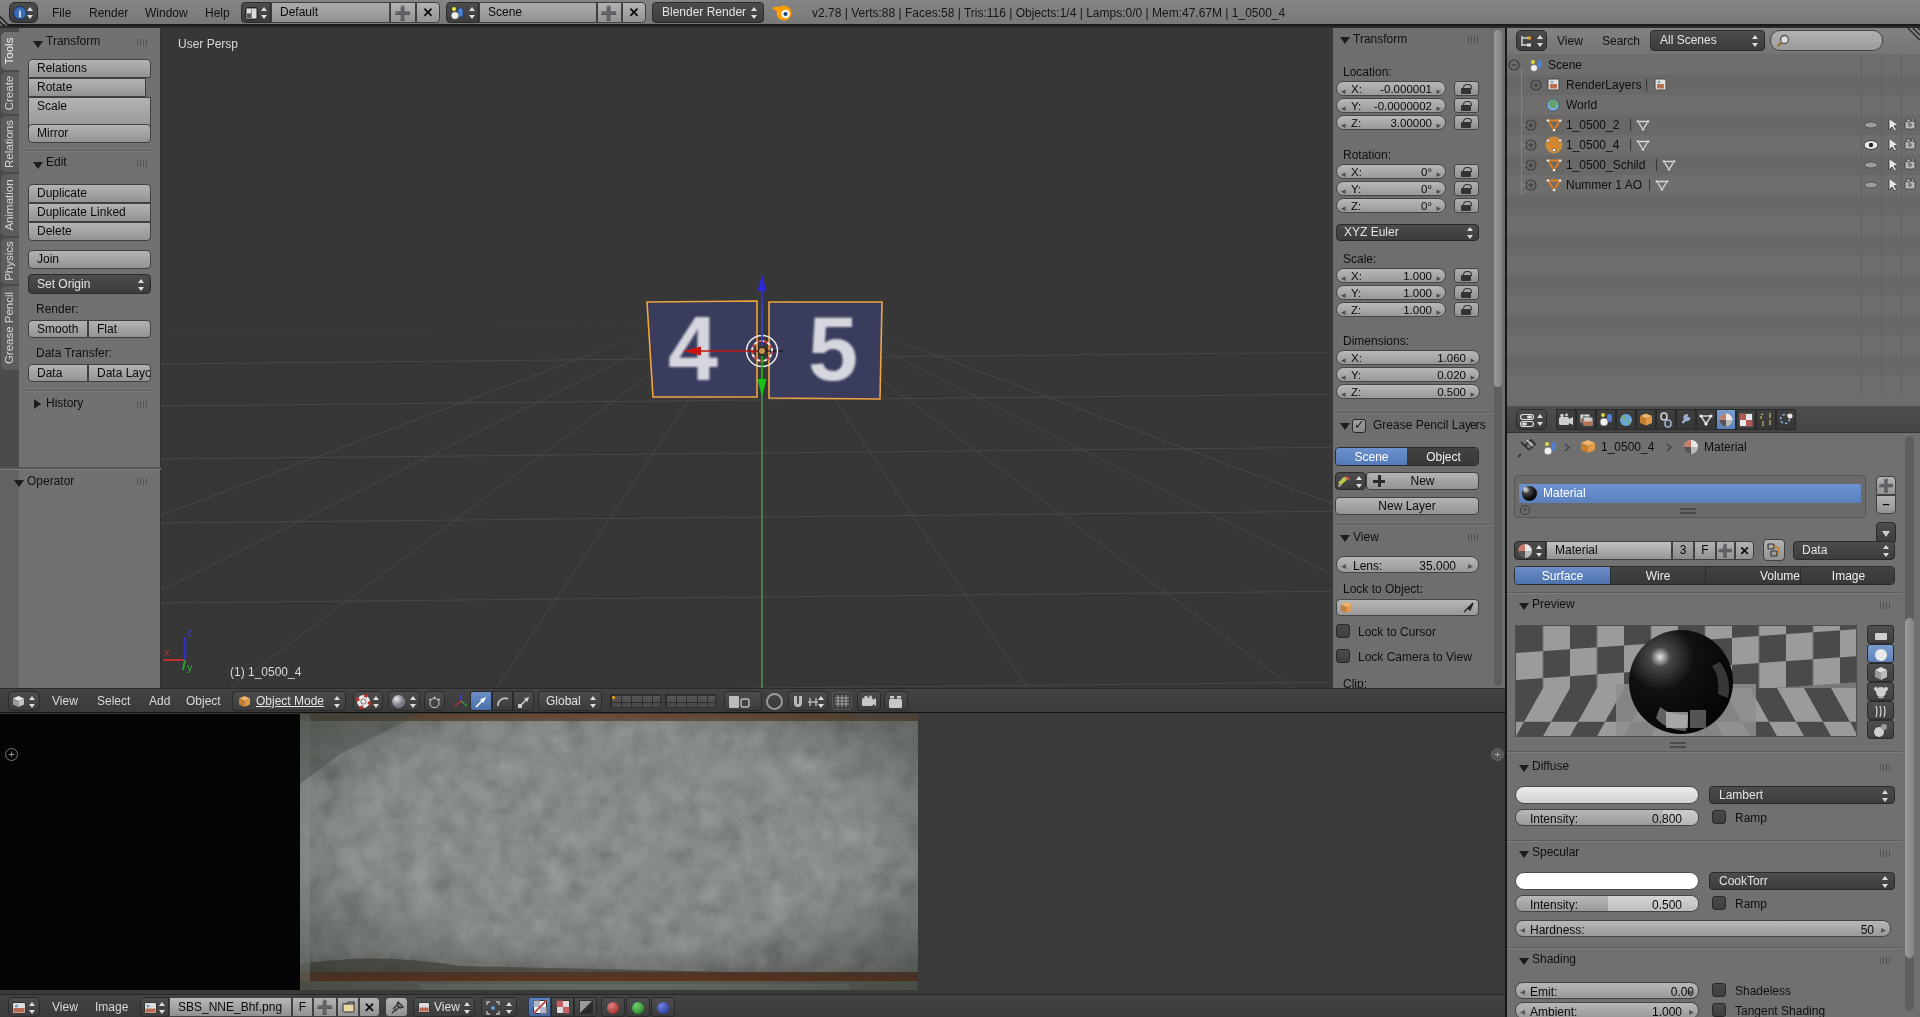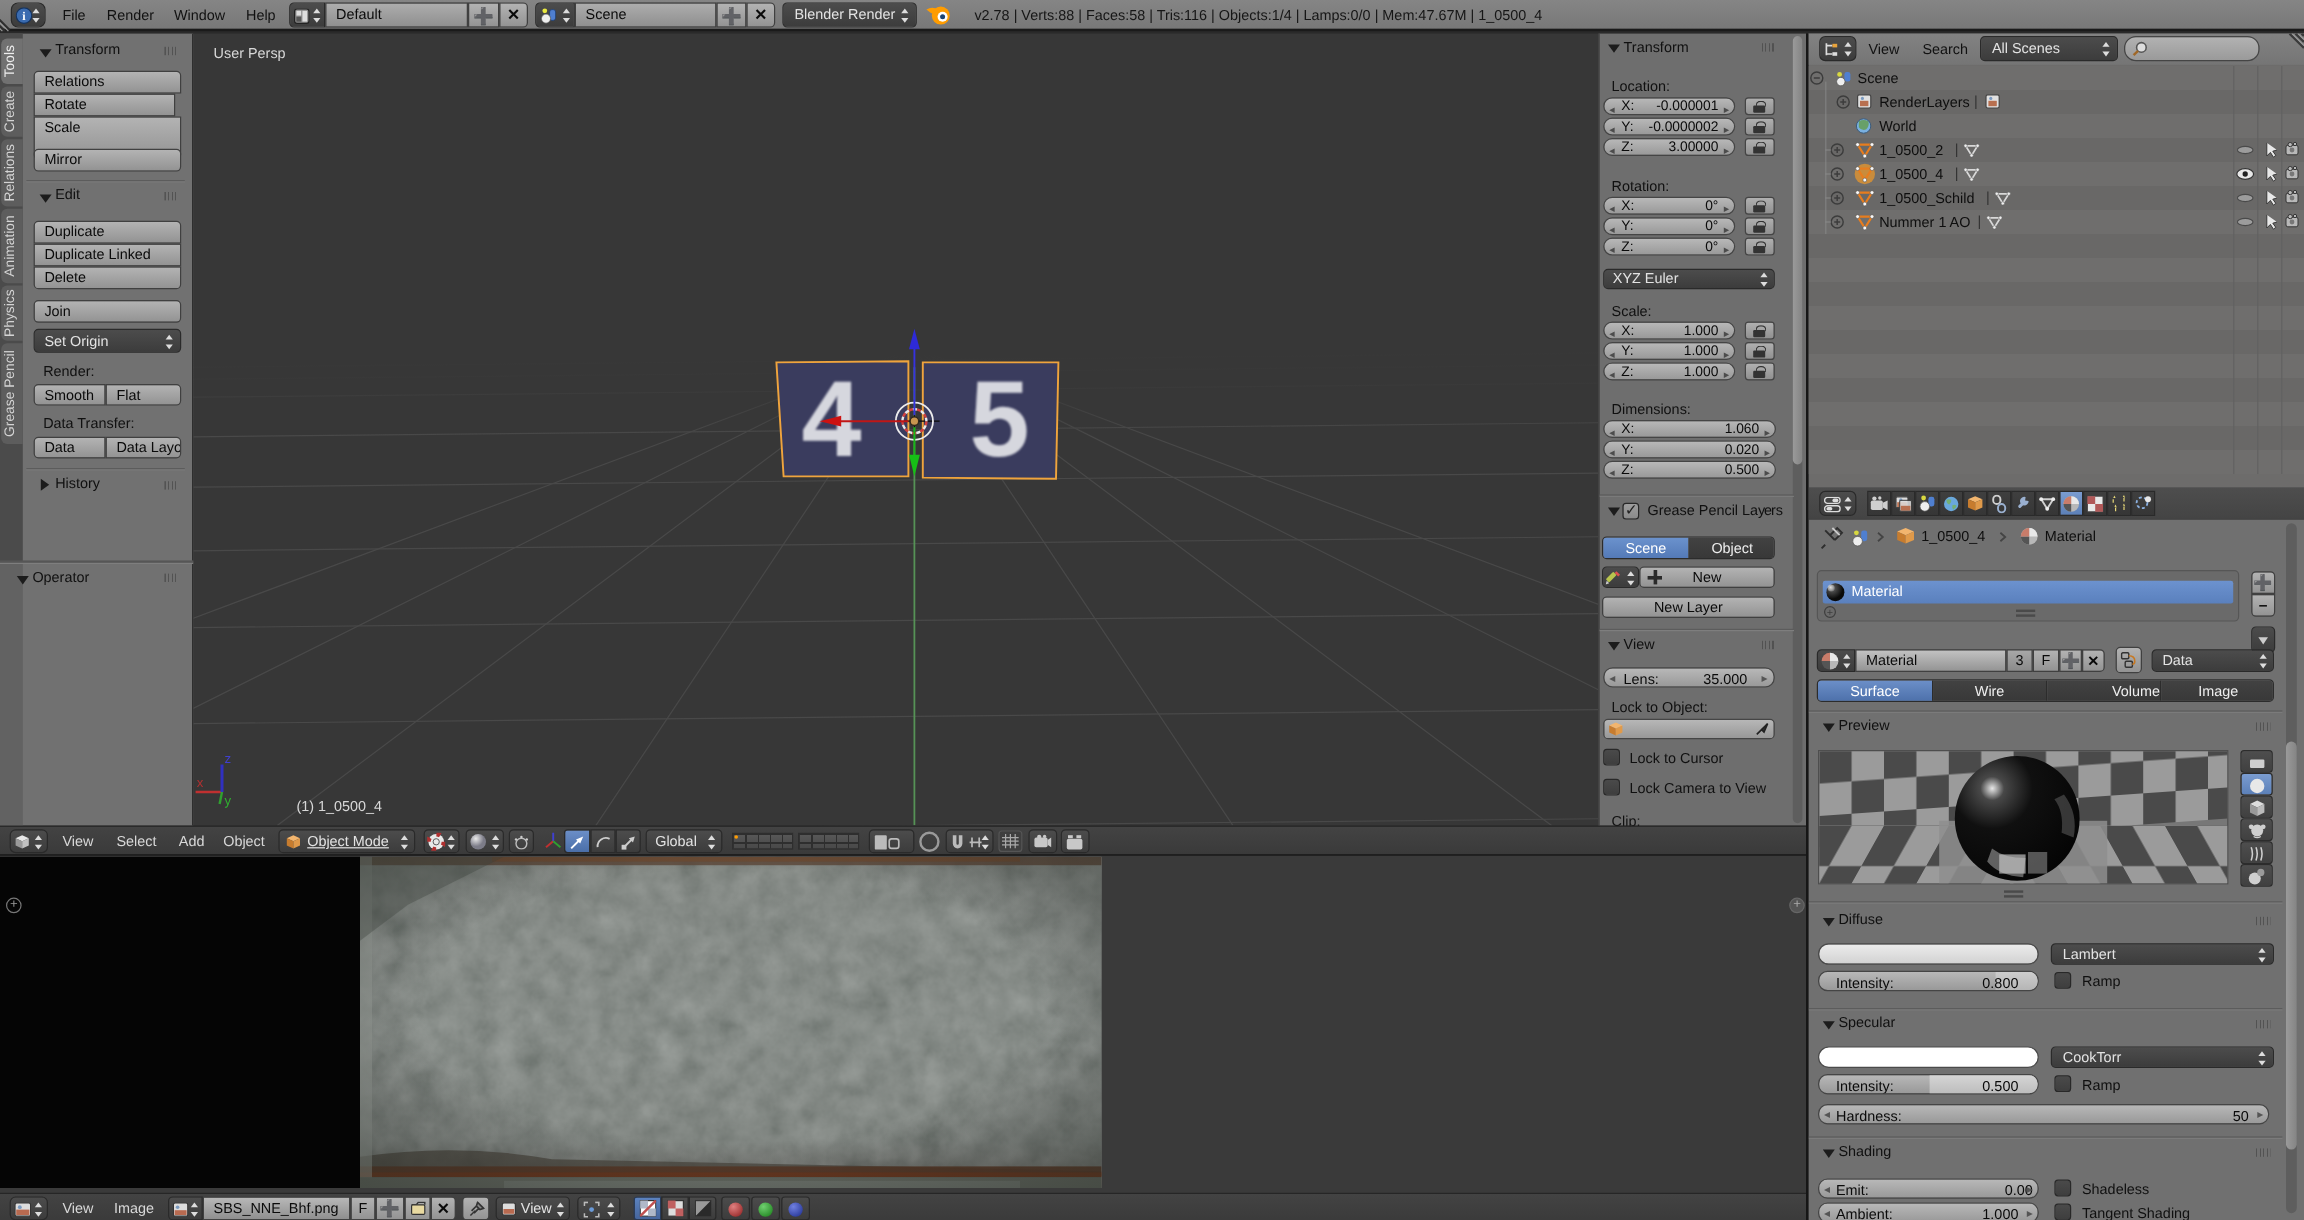--- a/index.html
+++ b/index.html
@@ -173,21 +173,21 @@
     <g font-family="Liberation Sans" font-size="11">
       <line x1="2" y1="632" x2="24" y2="632" stroke="#c03030" stroke-width="2"></line>
       <line x1="24" y1="609" x2="24" y2="632" stroke="#3030c0" stroke-width="2.5"></line>
       <line x1="24" y1="632" x2="22" y2="642" stroke="#30a030" stroke-width="2"></line>
       <text x="3" y="628" fill="#b03030">x</text>
       <text x="26" y="608" fill="#4040d0">z</text>
       <text x="26" y="643" fill="#30b030">y</text>
     </g>
   </svg>
   <div class="ltxt" style="left:17px;top:9px;">User Persp</div>
-  <div class="ltxt" style="left:86px;top:637px;">(1) 1_0500_4</div>
+  <div class="ltxt" style="left:69px;top:637px;">(1) 1_0500_4</div>
 </div>
 
 <div class="abs" id="tools" style="left:0;top:28px;width:161px;height:660px;background:#717171;border-right:1px solid #2e2e2e;">
 
   <div class="abs" style="left:0;top:0;width:19px;height:440px;background:#4b4b4b;"></div>
   <div class="abs" style="left:0;top:440px;width:19px;height:220px;background:#626262;"></div>
   <div class="abs tab" style="top:4px;height:38px;background:#717171;color:#eee;">
       <span>Tools</span>
     </div>
   <div class="abs tab" style="top:44px;height:42px;">

